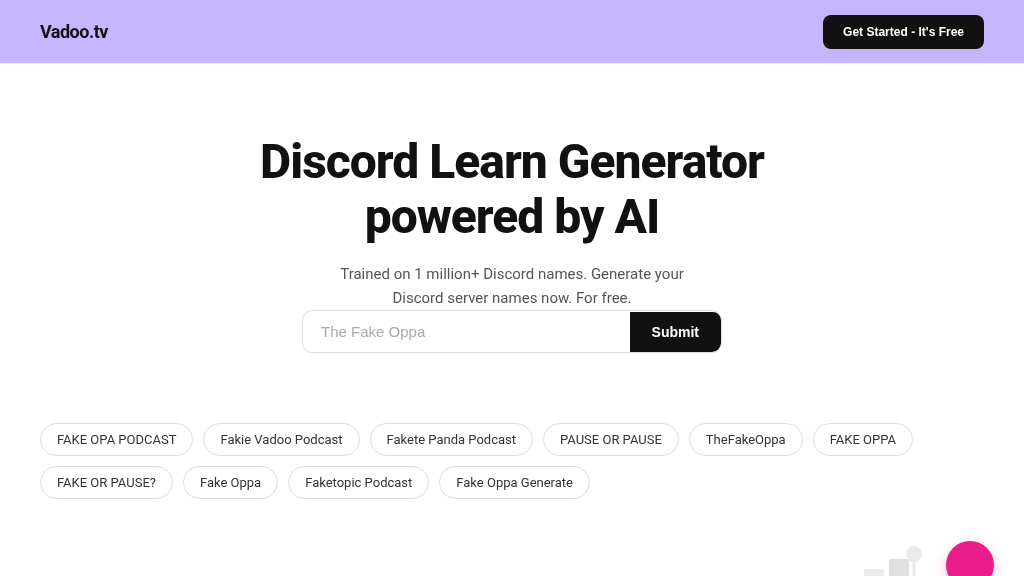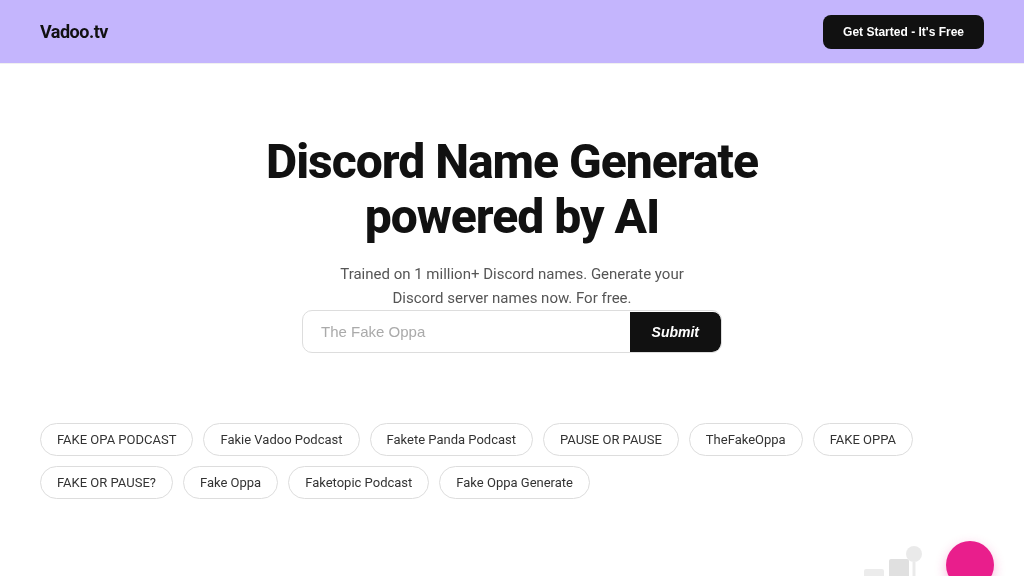--- a/index.html
+++ b/index.html
@@ -139,21 +139,20 @@
 
     .btn-submit {
       padding: 12px 22px;
       background: #111;
       color: #fff;
       font-size: 14px;
       font-weight: 600;
       border: none;
       cursor: pointer;
       border-radius: 0 8px 8px 0;
-      font-style: italic;
     }
 
     
     .tags-section {
       padding: 30px 40px 20px;
       display: flex;
       flex-wrap: wrap;
       gap: 10px;
       justify-content: flex-start;
     }
@@ -209,21 +208,21 @@
 <header>
   <div class="header-left">
     <div class="logo">Vadoo.tv</div>
   </div>
   <div class="header-right">
     <button class="btn-cta">Get Started - It's Free</button>
   </div>
 </header>
 
 <section class="hero">
-  <h1 class="hero-title">Discord Name Generate powered by AI</h1>
+  <h1 class="hero-title">Discord Learn Generator powered by AI</h1>
   <p class="hero-subtitle">Trained on 1 million+  Discord names. Generate your Discord server names now. For free.</p>
   <div class="search-bar">
     <input class="search-input" type="text" placeholder="The Fake Oppa" style="">
     <button class="btn-submit">Submit</button>
   </div>
 </section>
 
 <div class="tags-section" id="tags-container">
     <span class="tag">FAKE OPA PODCAST</span>
     <span class="tag">Fakie Vadoo Podcast</span>

